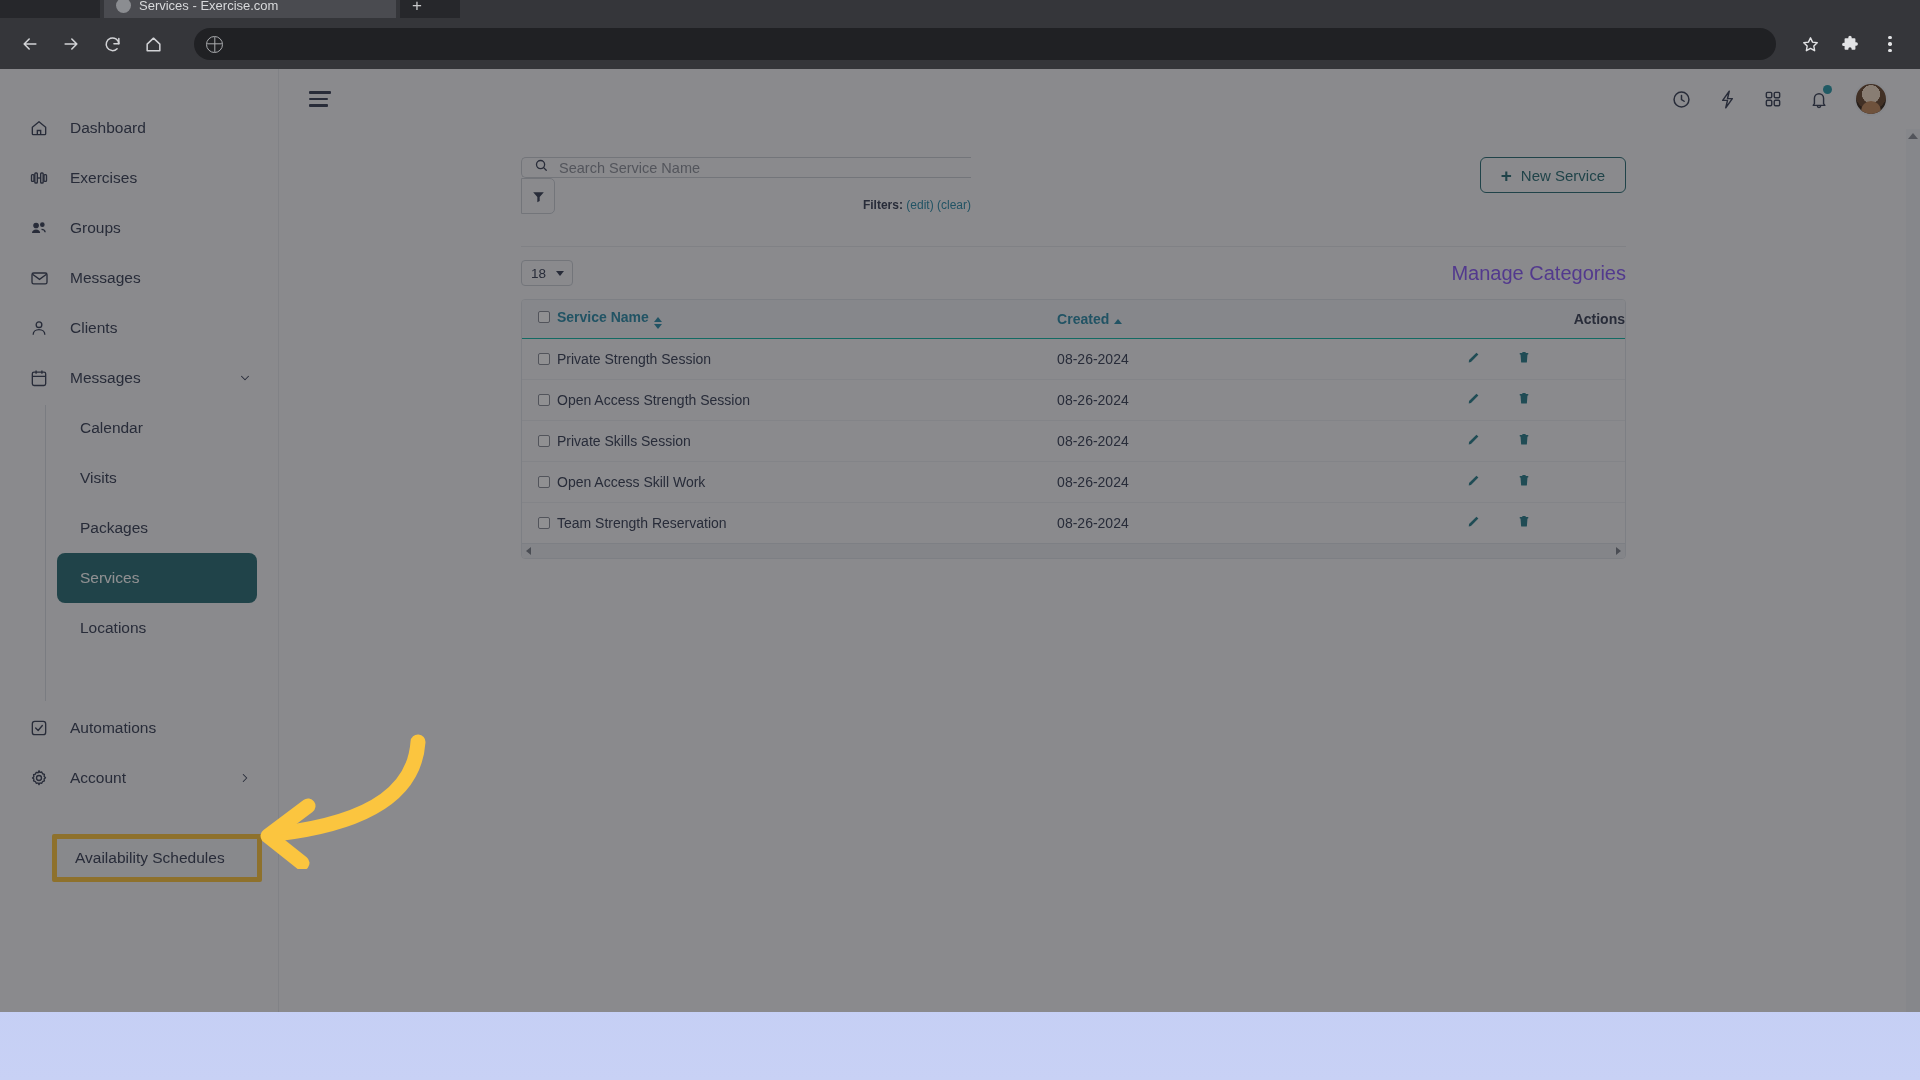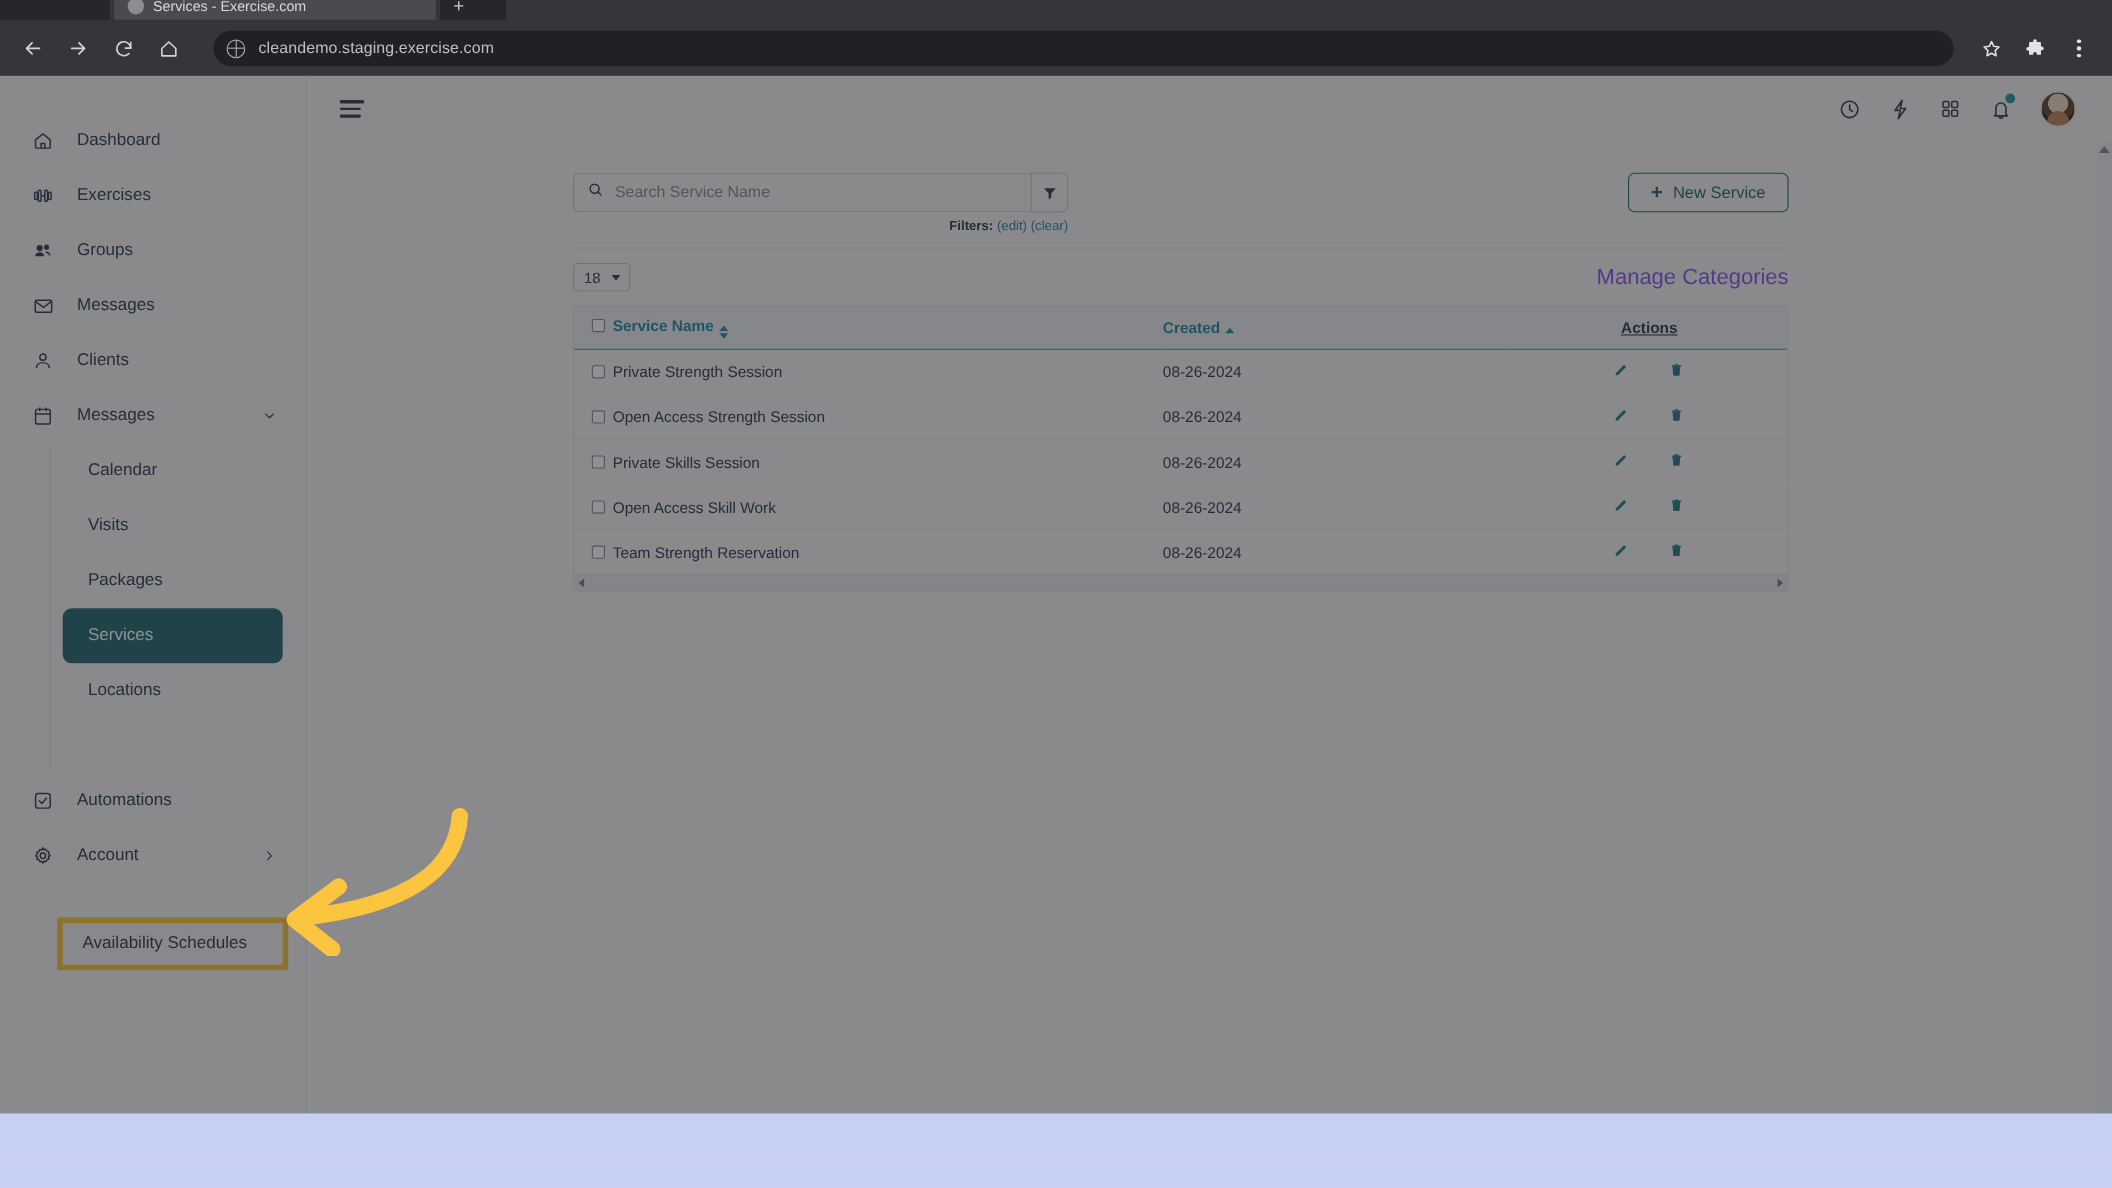--- a/index.html
+++ b/index.html
@@ -177,20 +177,21 @@
   #page {
     padding: 28px 0 0 0; position: relative; height: 883px;
   }
   #content-inner { width: 1105px; margin-left: 242px; position: relative; }
 
   
   #search-row { display: flex; align-items: flex-start; }
   #search-wrap {
     margin-left: 0; width: 450px; position: relative;
     display: flex;
+    flex-direction: column;
   }
   #search-box {
     flex: 1; height: 36px; border: 1px solid #c9ccd2; border-right: none;
     border-radius: 5px 0 0 5px; background: #f3f4f6;
     display: flex; align-items: center; padding-left: 12px; gap: 10px;
   }
   #search-box svg { stroke:#3b4257; fill:none; stroke-width:2.1; }
   #search-input {
     border: none; outline: none; background: transparent;
     font-family: inherit; font-size: 14.5px; color: #3b4257;
@@ -240,21 +241,21 @@
     margin-top: 13px; border: 1px solid #dcdfe4; border-radius: 4px;
     background: #f3f4f6; overflow: hidden;
   }
   table { width: 100%; border-collapse: collapse; }
   thead th {
     height: 38px; background: #eceef1; font-size: 14px; font-weight: 700;
     text-align: left; color: #3b4257; border-bottom: 1px solid #14b8a6;
   }
   th.col-name { padding-left: 16px; width: 490px; color: #2f8ca8; }
   th.col-created { width: 290px; color: #2f8ca8; }
-  th.col-actions { text-align: center; width: 230px; color: #3b4257; text-decoration: underline; }
+  th.col-actions { text-align: right; width: 230px; color: #3b4257; }
   .chk {
     display:inline-block; width:12px; height:12px; border:1px solid #8b8f98;
     border-radius:2px; background:#fff; vertical-align:-1px; margin-right:7px;
   }
   .sort-both { display:inline-flex; flex-direction:column; gap:2px; margin-left:5px; vertical-align:0px;}
   .sort-both i, .sort-up i { display:block; width:0;height:0; }
   .tri-up { border-left:4px solid transparent;border-right:4px solid transparent;border-bottom:5px solid #2f8ca8;}
   .tri-dn { border-left:4px solid transparent;border-right:4px solid transparent;border-top:5px solid #2f8ca8;}
   tbody td {
     height: 41px; font-size: 14px; color: #3b4257;
@@ -330,21 +331,20 @@
         </svg>
     </div>
     <div class="nav-btn">
       <svg width="19" height="19" viewBox="0 0 24 24">
           <path d="M4 11.5 12 4l8 7.5V20H4z" stroke-linejoin="round"></path>
         </svg>
     </div>
 
     <div id="omnibox">
       <span id="globe-icon"></span>
-      <span id="url-text">cleandemo.staging.exercise.com</span>
     </div>
 
     <div class="tb-right">
       <svg width="19" height="19" viewBox="0 0 24 24">
           <path d="m12 3.6 2.6 5.4 5.9.8-4.3 4.1 1 5.9-5.2-2.8-5.2 2.8 1-5.9L3.5 9.8l5.9-.8z" stroke-linejoin="round"></path>
         </svg>
     </div>
     <div class="tb-right">
       <svg width="20" height="20" viewBox="0 0 24 24">
           <path d="M10 4a2 2 0 1 1 4 0v1h3.5a1 1 0 0 1 1 1V10h1a2 2 0 1 1 0 4h-1v4a1 1 0 0 1-1 1H14v-1a2 2 0 1 0-4 0v1H6.5a1 1 0 0 1-1-1v-3.5h-1a2 2 0 1 1 0-4h1V6a1 1 0 0 1 1-1H10z" fill="#e2e3e5" stroke="none"></path>

